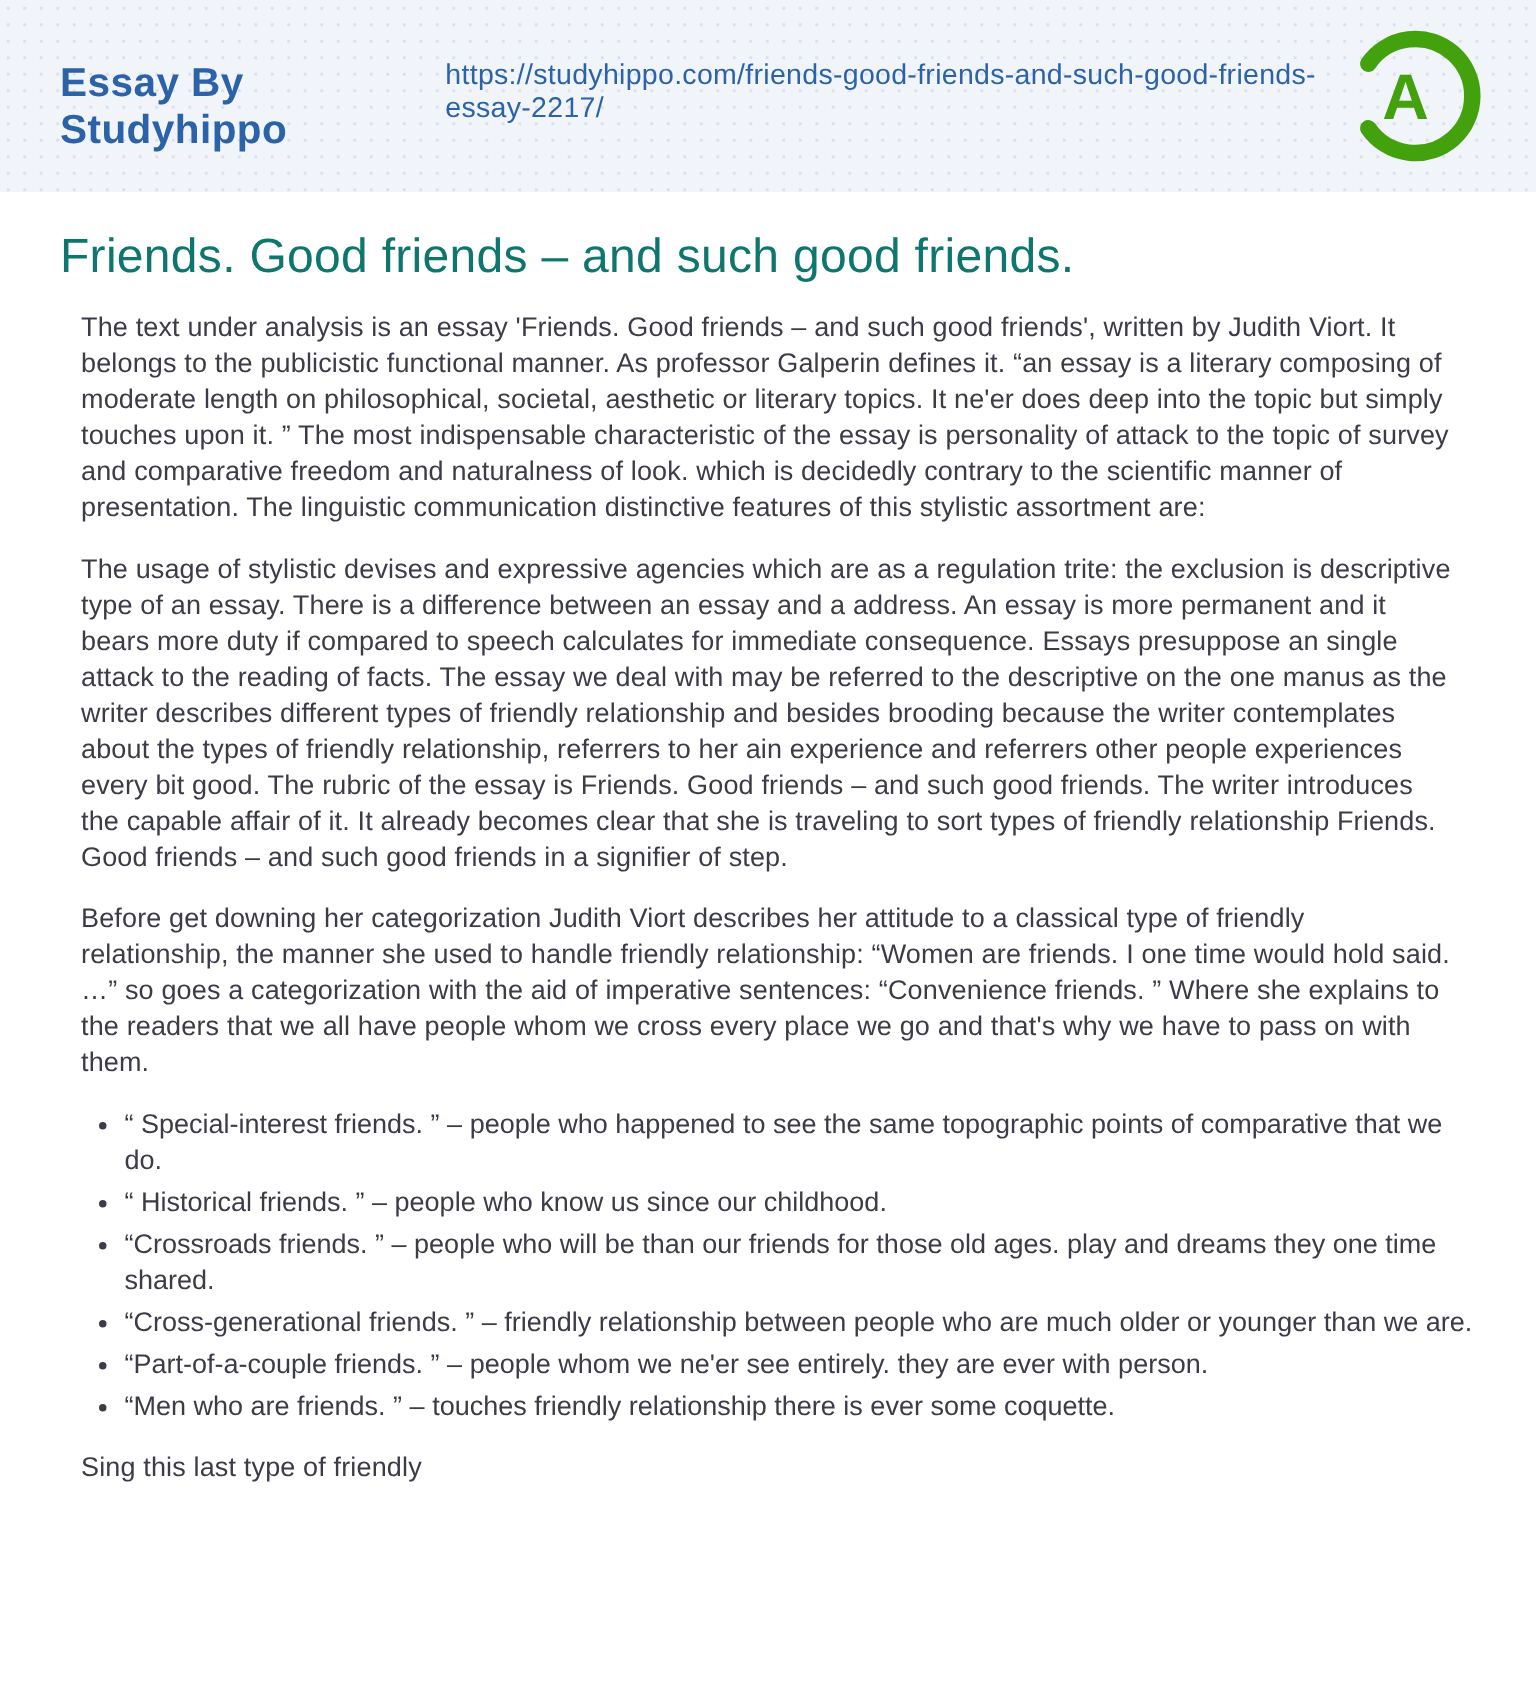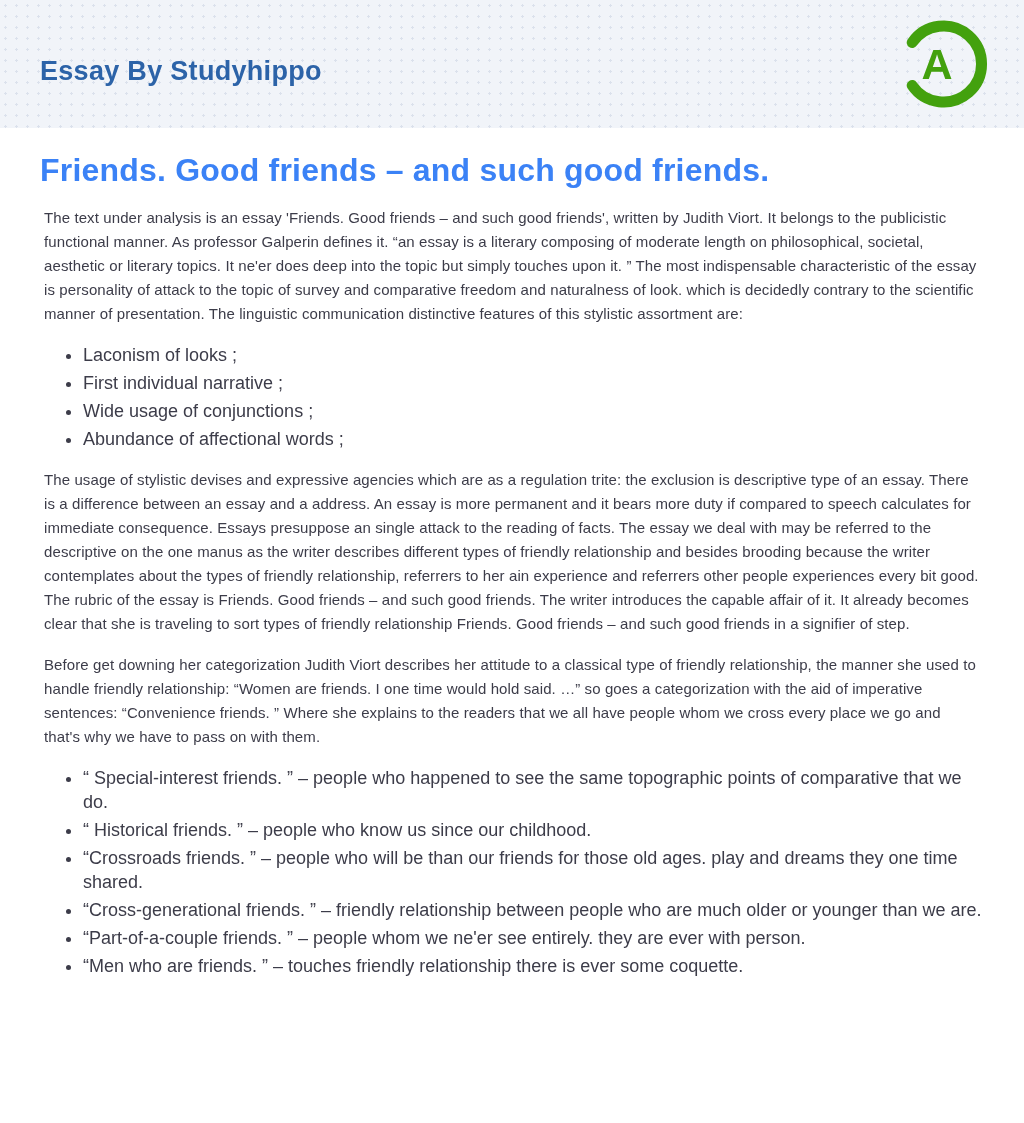--- a/index.html
+++ b/index.html
@@ -34,75 +34,71 @@
     font-size: 19px;
     text-decoration: none;
     letter-spacing: 0.2px;
   }
   .logo { width: 90px; height: 90px; position: relative; flex: 0 0 auto; }
   .logo svg { display: block; }
   main { padding: 0 40px; }
   .article-title {
     margin: 24px 0 16px 0;
     font-size: 32px;
-    font-weight: bold;
-    color: #3b82f6;
+    font-weight: normal;
+    color: #0f766e;
     letter-spacing: 0.2px;
   }
   p.body-para {
-    font-size: 15px;
+    font-size: 18px;
     line-height: 24px;
-    margin: 17px 4px;
+    margin: 17px 14px;
     letter-spacing: 0.1px;
   }
   ul.bullet-list {
     margin: 17px 0;
     padding-left: 43px;
     font-size: 18px;
     line-height: 24px;
   }
   ul.bullet-list li {
     margin: 4px 0;
     padding-left: 0px;
   }
   .last-line { margin-bottom: 60px; }
 </style>
 </head>
 <body>
 
 <header class="header">
   <div class="header-text">
     <h1 class="header-title">Essay By Studyhippo</h1>
+    <a class="header-url" href="#">https://studyhippo.com/friends-good-friends-and-such-good-friends-essay-2217/</a>
   </div>
   <div class="logo">
     <svg width="90" height="90" viewBox="0 0 90 90">
       <path d="M 14.2 23.5 A 38 38 0 1 1 14.2 66.5" fill="none" stroke="#43a10e" stroke-width="11" stroke-linecap="round"></path>
       <text x="39" y="60" text-anchor="middle" font-family="Liberation Sans, sans-serif" font-size="43" font-weight="bold" fill="#43a10e">A</text>
     </svg>
   </div>
 </header>
 
 <main>
   <h2 class="article-title">Friends. Good friends – and such good friends.</h2>
 
   <p class="body-para">The text under analysis is an essay 'Friends. Good friends – and such good friends', written by Judith Viort. It belongs to the publicistic functional manner. As professor Galperin defines it. “an essay is a literary composing of moderate length on philosophical, societal, aesthetic or literary topics. It ne'er does deep into the topic but simply touches upon it. ” The most indispensable characteristic of the essay is personality of attack to the topic of survey and comparative freedom and naturalness of look. which is decidedly contrary to the scientific manner of presentation. The linguistic communication distinctive features of this stylistic assortment are:</p>
 
-  <ul class="bullet-list">
-    <li>Laconism of looks ;</li>
-    <li>First individual narrative ;</li>
-    <li>Wide usage of conjunctions ;</li>
-    <li>Abundance of affectional words ;</li>
-  </ul>
 
   <p class="body-para">The usage of stylistic devises and expressive agencies which are as a regulation trite: the exclusion is descriptive type of an essay. There is a difference between an essay and a address. An essay is more permanent and it bears more duty if compared to speech calculates for immediate consequence. Essays presuppose an single attack to the reading of facts. The essay we deal with may be referred to the descriptive on the one manus as the writer describes different types of friendly relationship and besides brooding because the writer contemplates about the types of friendly relationship, referrers to her ain experience and referrers other people experiences every bit good. The rubric of the essay is Friends. Good friends – and such good friends. The writer introduces the capable affair of it. It already becomes clear that she is traveling to sort types of friendly relationship Friends. Good friends – and such good friends in a signifier of step.</p>
 
   <p class="body-para">Before get downing her categorization Judith Viort describes her attitude to a classical type of friendly relationship, the manner she used to handle friendly relationship: “Women are friends. I one time would hold said. …” so goes a categorization with the aid of imperative sentences: “Convenience friends. ” Where she explains to the readers that we all have people whom we cross every place we go and that's why we have to pass on with them.</p>
 
   <ul class="bullet-list">
     <li>“ Special-interest friends. ” – people who happened to see the same topographic points of comparative that we do.</li>
     <li>“ Historical friends. ” – people who know us since our childhood.</li>
     <li>“Crossroads friends. ” – people who will be than our friends for those old ages. play and dreams they one time shared.</li>
     <li>“Cross-generational friends. ” – friendly relationship between people who are much older or younger than we are.</li>
     <li>“Part-of-a-couple friends. ” – people whom we ne'er see entirely. they are ever with person.</li>
     <li>“Men who are friends. ” – touches friendly relationship there is ever some coquette.</li>
   </ul>
 
+  <p class="body-para last-line">Sing this last type of friendly</p>
 </main>
 
 </body></html>

